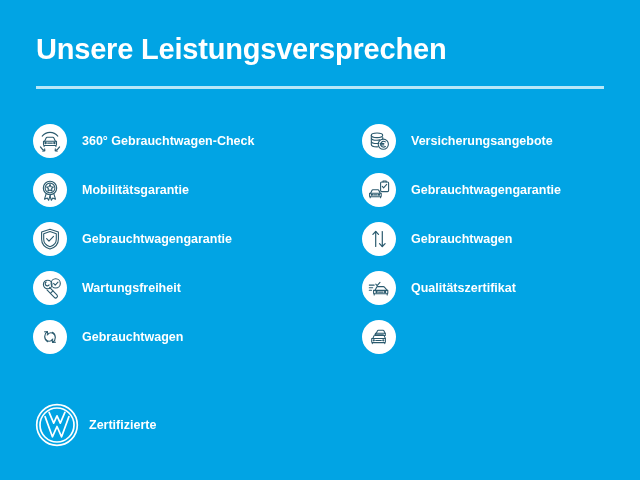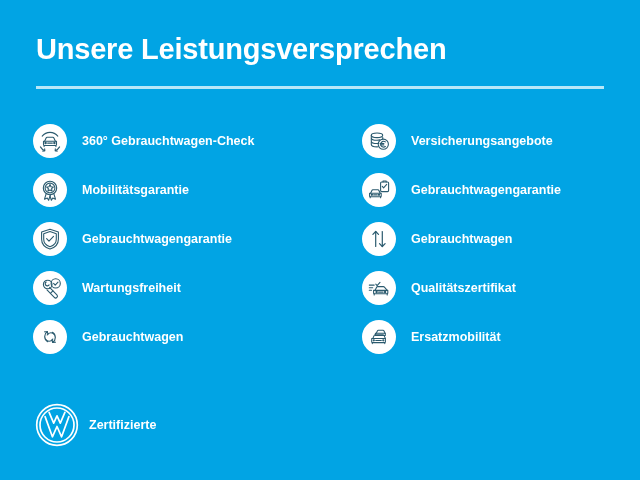--- a/index.html
+++ b/index.html
@@ -272,21 +272,20 @@
             <path d="M14.3 13.2 l1.2 -2.4 a1.1 1.1 0 0 1 0.9 -0.6 h4.6 a1.1 1.1 0 0 1 0.9 0.6 l1.2 2.4"></path>
             <path d="M9.7 18.5 h13.7 v3.3 a0.8 0.8 0 0 1 -0.8 0.8 h-12.1 a0.8 0.8 0 0 1 -0.8 -0.8 z"></path>
             <path d="M10.8 18.5 l1.4 -3.1 a1.3 1.3 0 0 1 1.1 -0.7 h7.6 a1.3 1.3 0 0 1 1.1 0.7 l1.4 3.1"></path>
             <circle cx="11.8" cy="20.3" r="0.6"></circle>
             <circle cx="21.3" cy="20.3" r="0.6"></circle>
             <path d="M13.7 20.4 h5.6"></path>
             <path d="M10.3 22.6 v1 M22.8 22.6 v1"></path>
           </g>
         </svg>
       </span>
-      <span class="feature-label">Ersatzmobilität</span>
     </div>
 
   </div>
 
   <div id="brand">
     <span id="brand-mark">
       <svg viewBox="0 0 46 46">
         <g fill="none" stroke="#ffffff" stroke-width="1.7" stroke-linecap="round" stroke-linejoin="round">
           <circle cx="23" cy="23" r="20.3"></circle>
           <circle cx="23" cy="23" r="17"></circle>

